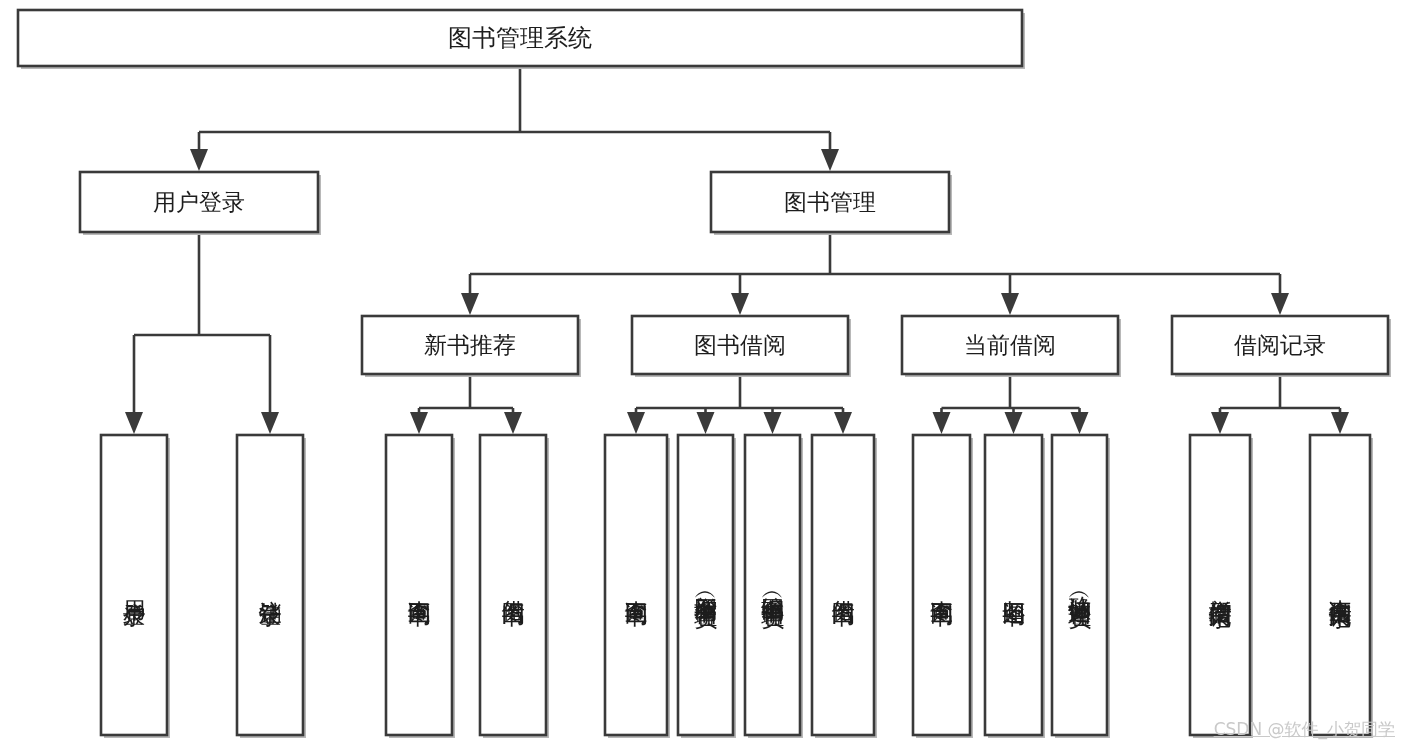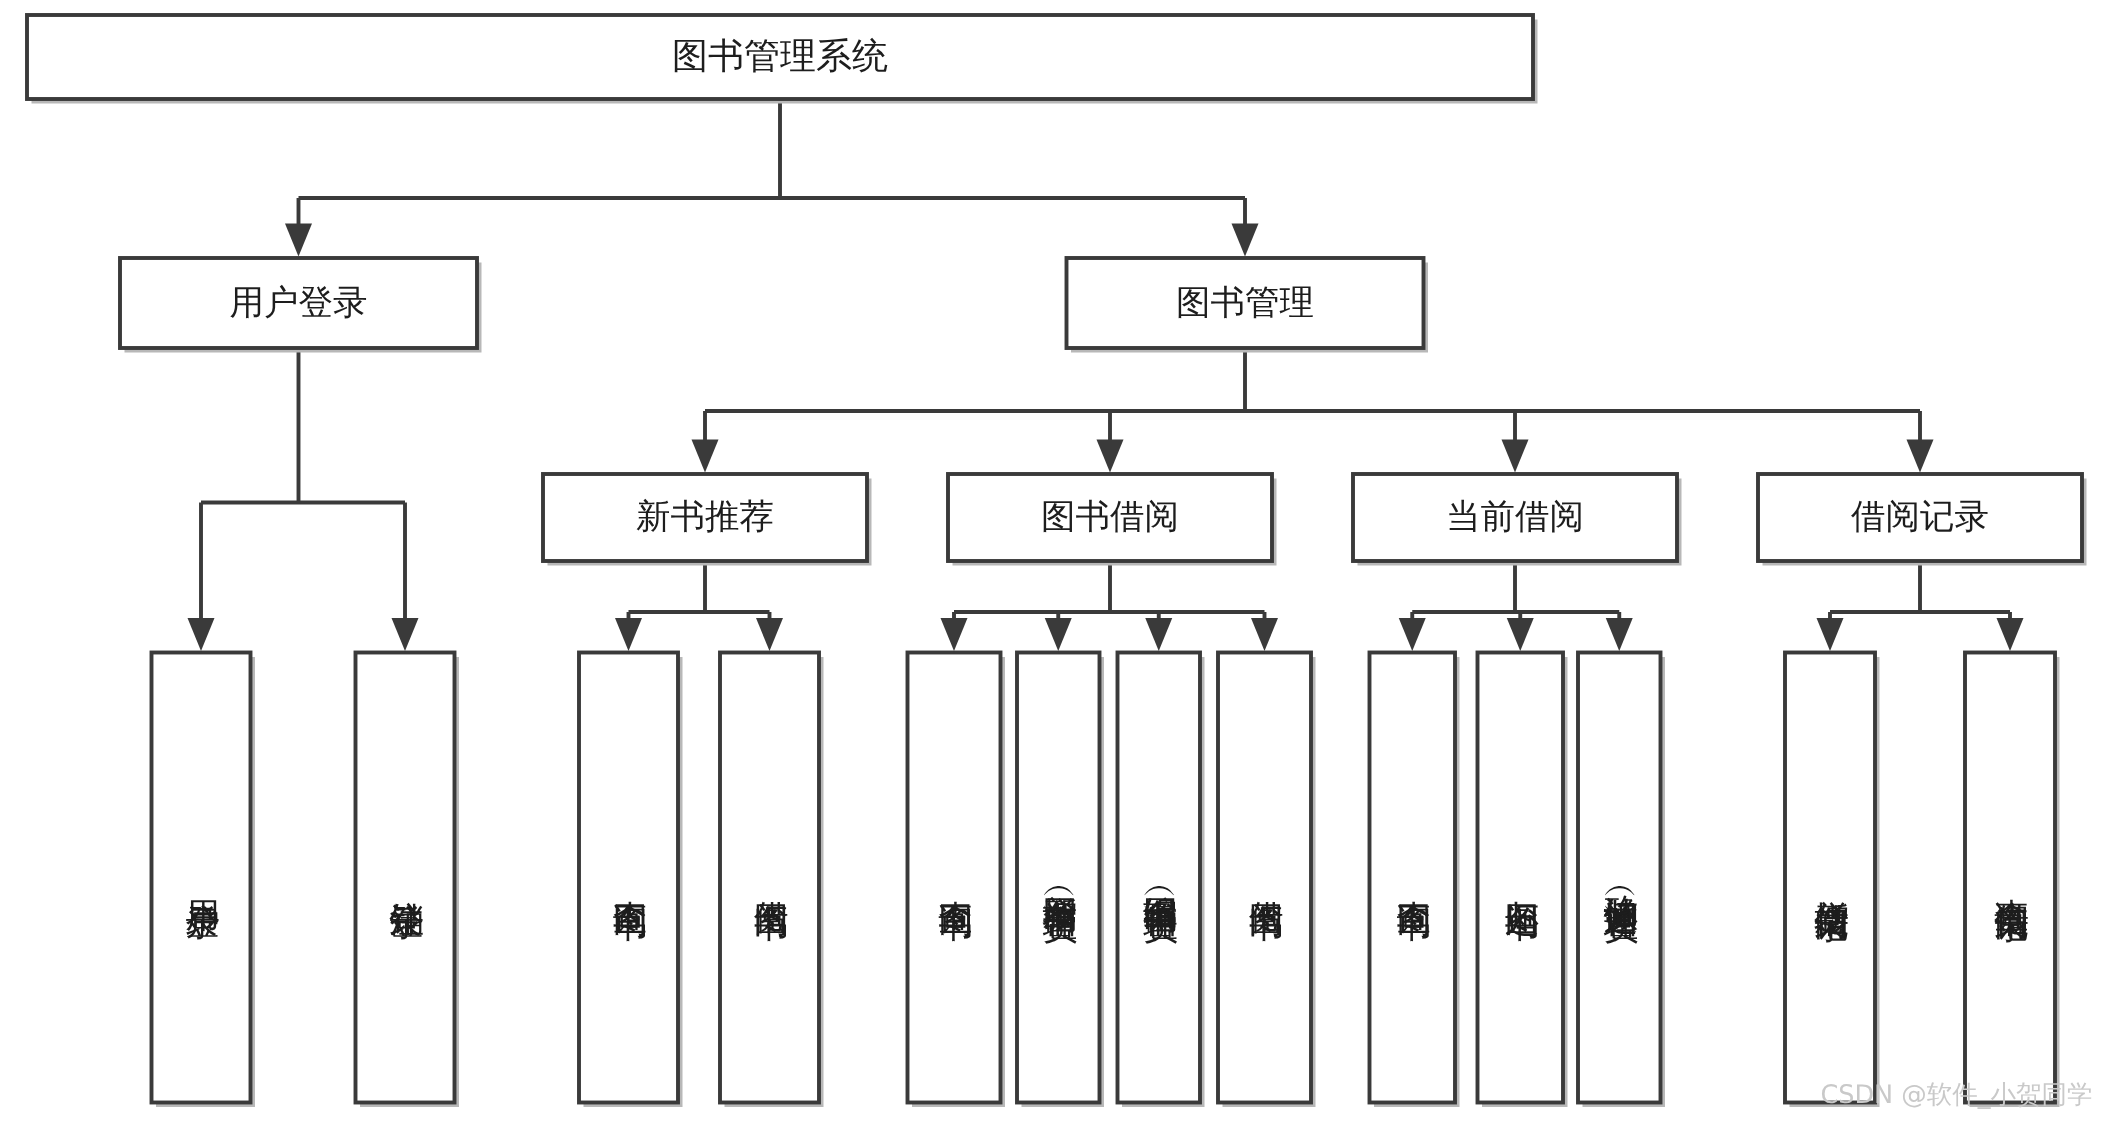--- a/index.html
+++ b/index.html
@@ -74,20 +74,21 @@
   }
   .watermark {
     position: absolute;
     right: 10px;
     bottom: 6px;
     font-family: "DejaVu Sans", "Liberation Sans", sans-serif;
     font-size: 17px;
     color: #c9c9c9;
     white-space: nowrap;
     user-select: none;
+    text-decoration: underline;
   }
 </style>
 </head>
 <body>
 
 <div id="diagram-root">
 
   <svg class="diagram" id="diagram-svg" viewBox="0 0 1405 747">
     <g id="connectors-layer">
         <line x1="520" y1="66" x2="520" y2="132" class="connector"></line>

